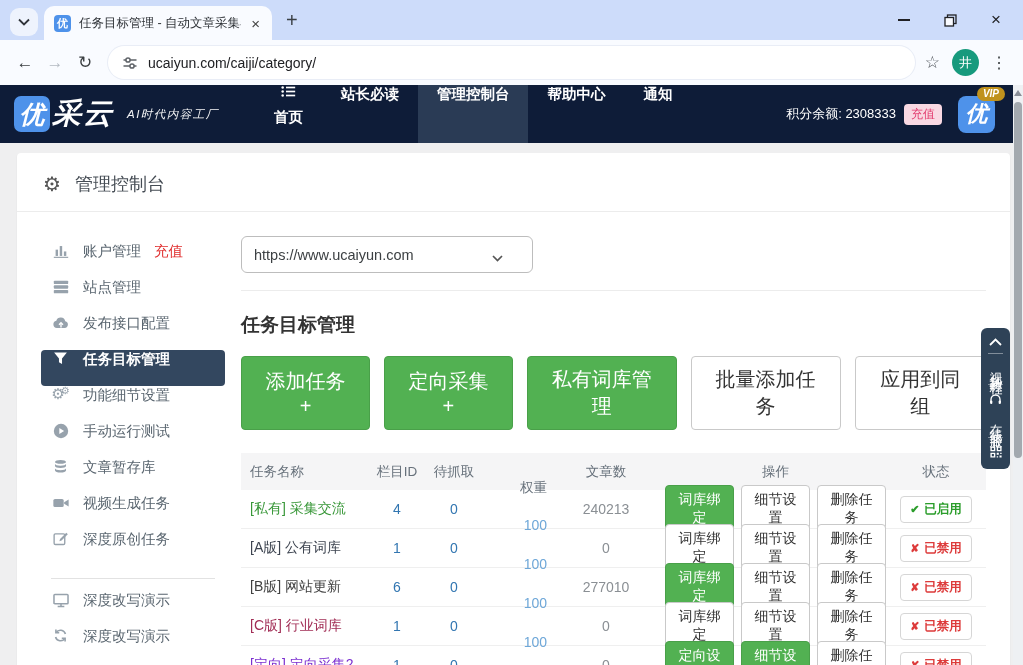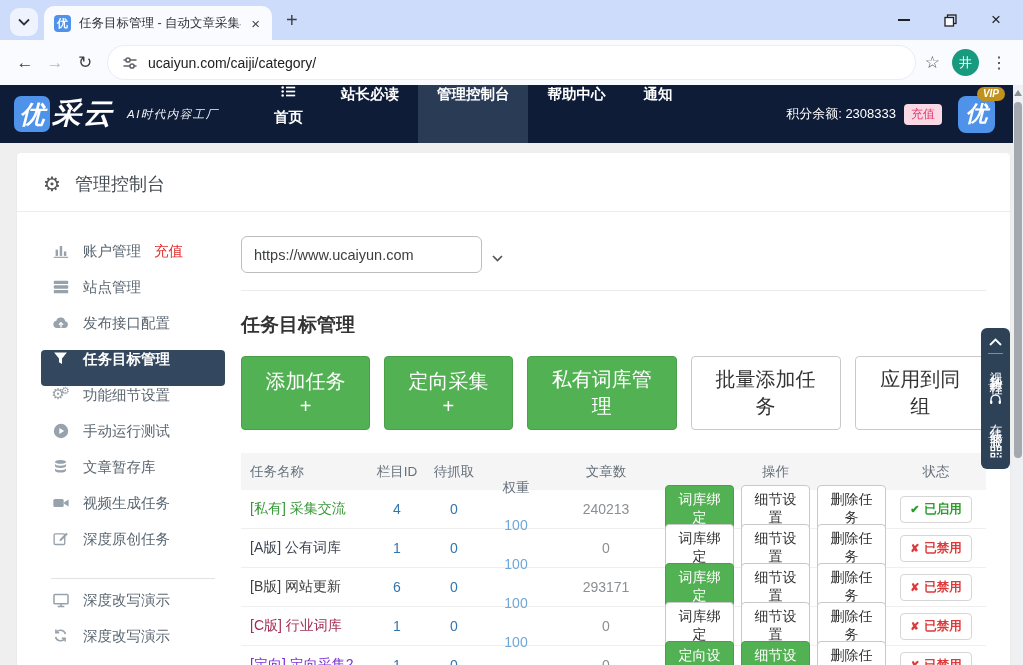--- a/index.html
+++ b/index.html
@@ -65,38 +65,38 @@
   .side-item { display:flex; align-items:flex-start; height:36px; gap:13px; color:#5a6670; font-size:14.5px;
     padding:0 10px; margin-right:16px; border-radius:4px; cursor:pointer; }
   .side-item .sicon { width:19px; display:flex; justify-content:center; color:#97a2ac; }
   .side-item.active { background:#33475f; color:#fff; font-weight:bold; }
   .side-item.active .sicon { color:#fff; }
   .side-extra { color:#e02c2c; }
   .side-divider { border-top:1px solid #e2e2e2; margin:12px 26px 12px 10px; }
 
   .main { flex:1; padding-right:24px; }
   .select-wrap { position:relative; width:273px; }
-  select.site-select { width:241px; height:37px; border:1px solid #bdbdbd; border-radius:6px; background:#fff;
+  select.site-select { width:292px; height:37px; border:1px solid #bdbdbd; border-radius:6px; background:#fff;
     font-size:14.5px; color:#3c4043; padding:0 30px 0 12px; appearance:none; -webkit-appearance:none;
     font-family:"Liberation Sans", sans-serif; }
   .sel-chev { position:absolute; right:11px; top:12px; pointer-events:none; }
   .main-divider { border-top:1px solid #ececec; margin-top:17px; }
   .section-title { font-size:19px; color:#333; font-weight:600; margin:21px 0 18px; }
 
   .actions { display:flex; gap:14px; margin-bottom:23px; }
   .btn { border-radius:4px; font-size:20px; padding:9px 19px; cursor:pointer; font-family:Liberation Sans, sans-serif; }
   .btn-green { background:#52b152; border:1px solid #49a049; color:#fff; }
   .btn-white { background:#fff; border:1px solid #c9c9c9; color:#333; }
 
   .thead { display:flex; align-items:center; background:#f5f5f6; height:37px; font-size:13.5px; color:#67717b; }
   .tr { display:flex; align-items:center; height:39px; border-bottom:1px solid #efefef; font-size:14px; }
   .c-name { width:130px; padding-left:9px; }
   .c-id { width:52px; text-align:center; }
   .c-pend { width:62px; text-align:center; }
-  .c-weight { width:62px; text-align:center;margin-top:32px; }
+  .c-weight { width:62px; text-align:right;margin-top:32px; }
   .c-art { width:118px; text-align:center; }
   .c-ops { flex:1; display:flex; justify-content:center; gap:7px; }
   .c-status { width:100px; display:flex; justify-content:center; }
   .opbtn { font-size:14px; padding:5px 9px; border-radius:4px; cursor:pointer; font-family:"Liberation Sans",sans-serif; }
   .op-green { background:#52b152; border:1px solid #49a049; color:#fff; }
   .op-white { background:#fff; border:1px solid #c9c9c9; color:#333; }
   .status-btn { display:flex; align-items:center; gap:5px; background:#fff; border:1px solid #d6d6d6;
     border-radius:4px; padding:4px 9px; font-size:12.5px; font-weight:bold; cursor:pointer; }
 
   
@@ -375,21 +375,21 @@
                   <span style="color: rgb(221, 59, 59); font-size: 11px;">✘</span>
                   <span style="color: rgb(221, 59, 59);">已禁用</span>
                 </button>
               </div>
             </div>
             <div class="tr">
               <div class="c-name" style="color: #404040; font-weight: 500;">[B版] 网站更新</div>
               <div class="c-id" style="color: rgb(50, 118, 177);">6</div>
               <div class="c-pend" style="color: rgb(50, 118, 177);">0</div>
               <div class="c-weight" style="color: rgb(110, 167, 216);">100</div>
-              <div class="c-art" style="color: rgb(138, 143, 148);">293171</div>
+              <div class="c-art" style="color: rgb(138, 143, 148);">277010</div>
               <div class="c-ops">
                 <button class="opbtn op-green">词库绑定</button>
                 <button class="opbtn op-white">细节设置</button>
                 <button class="opbtn op-white">删除任务</button>
               </div>
               <div class="c-status">
                 <button class="status-btn">
                   <span style="color: rgb(221, 59, 59); font-size: 11px;">✘</span>
                   <span style="color: rgb(221, 59, 59);">已禁用</span>
                 </button>

